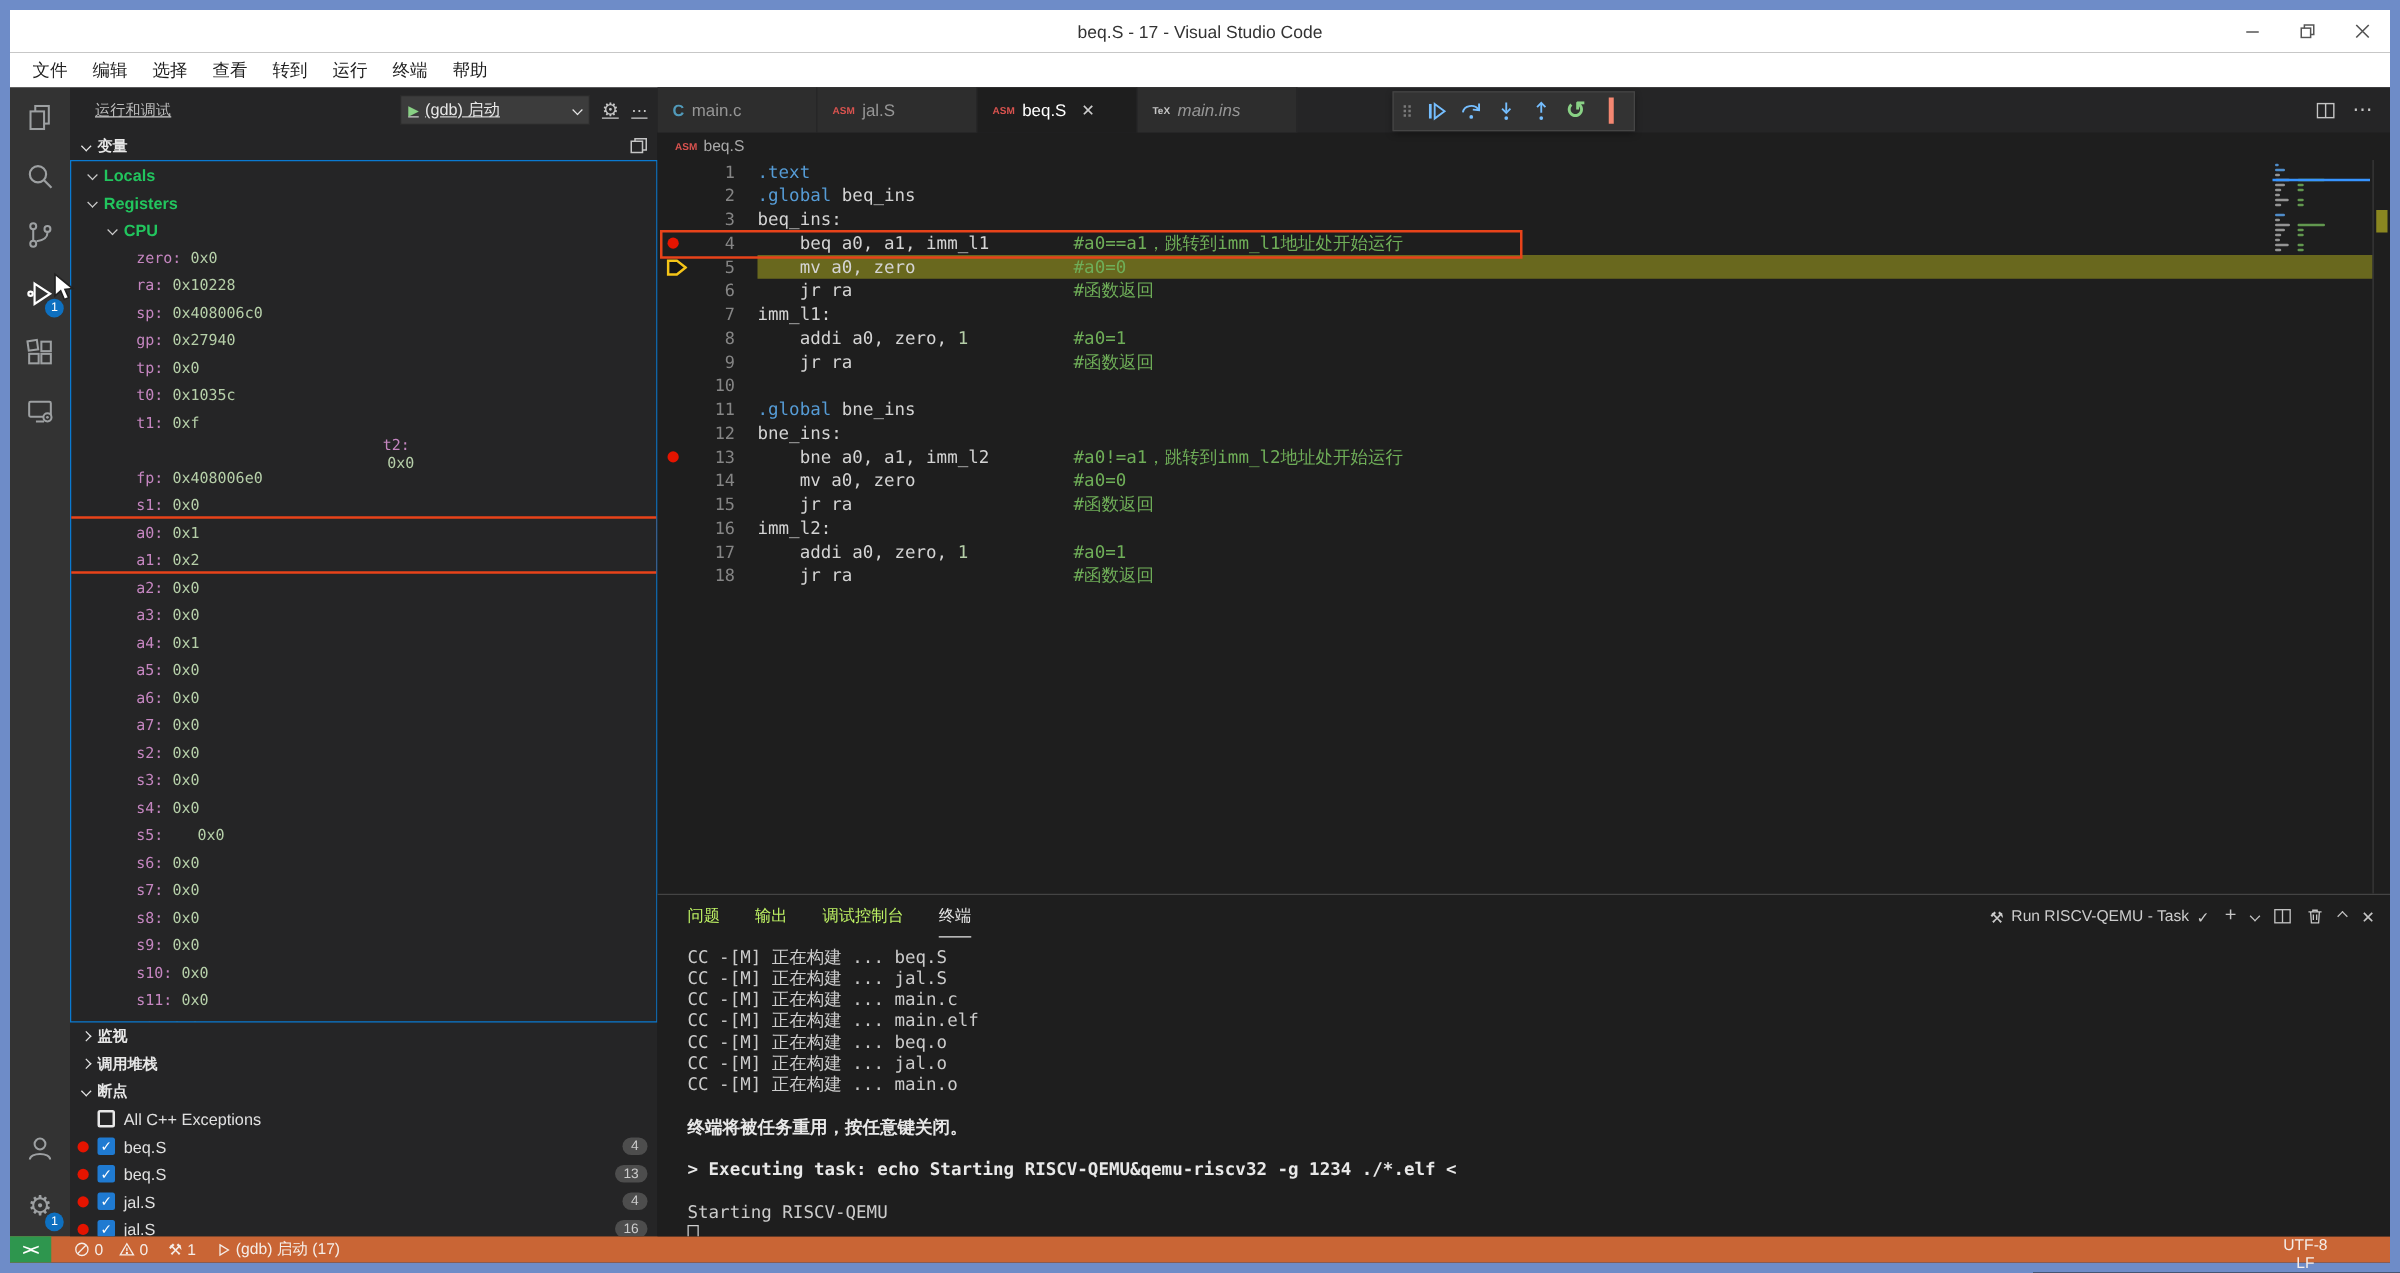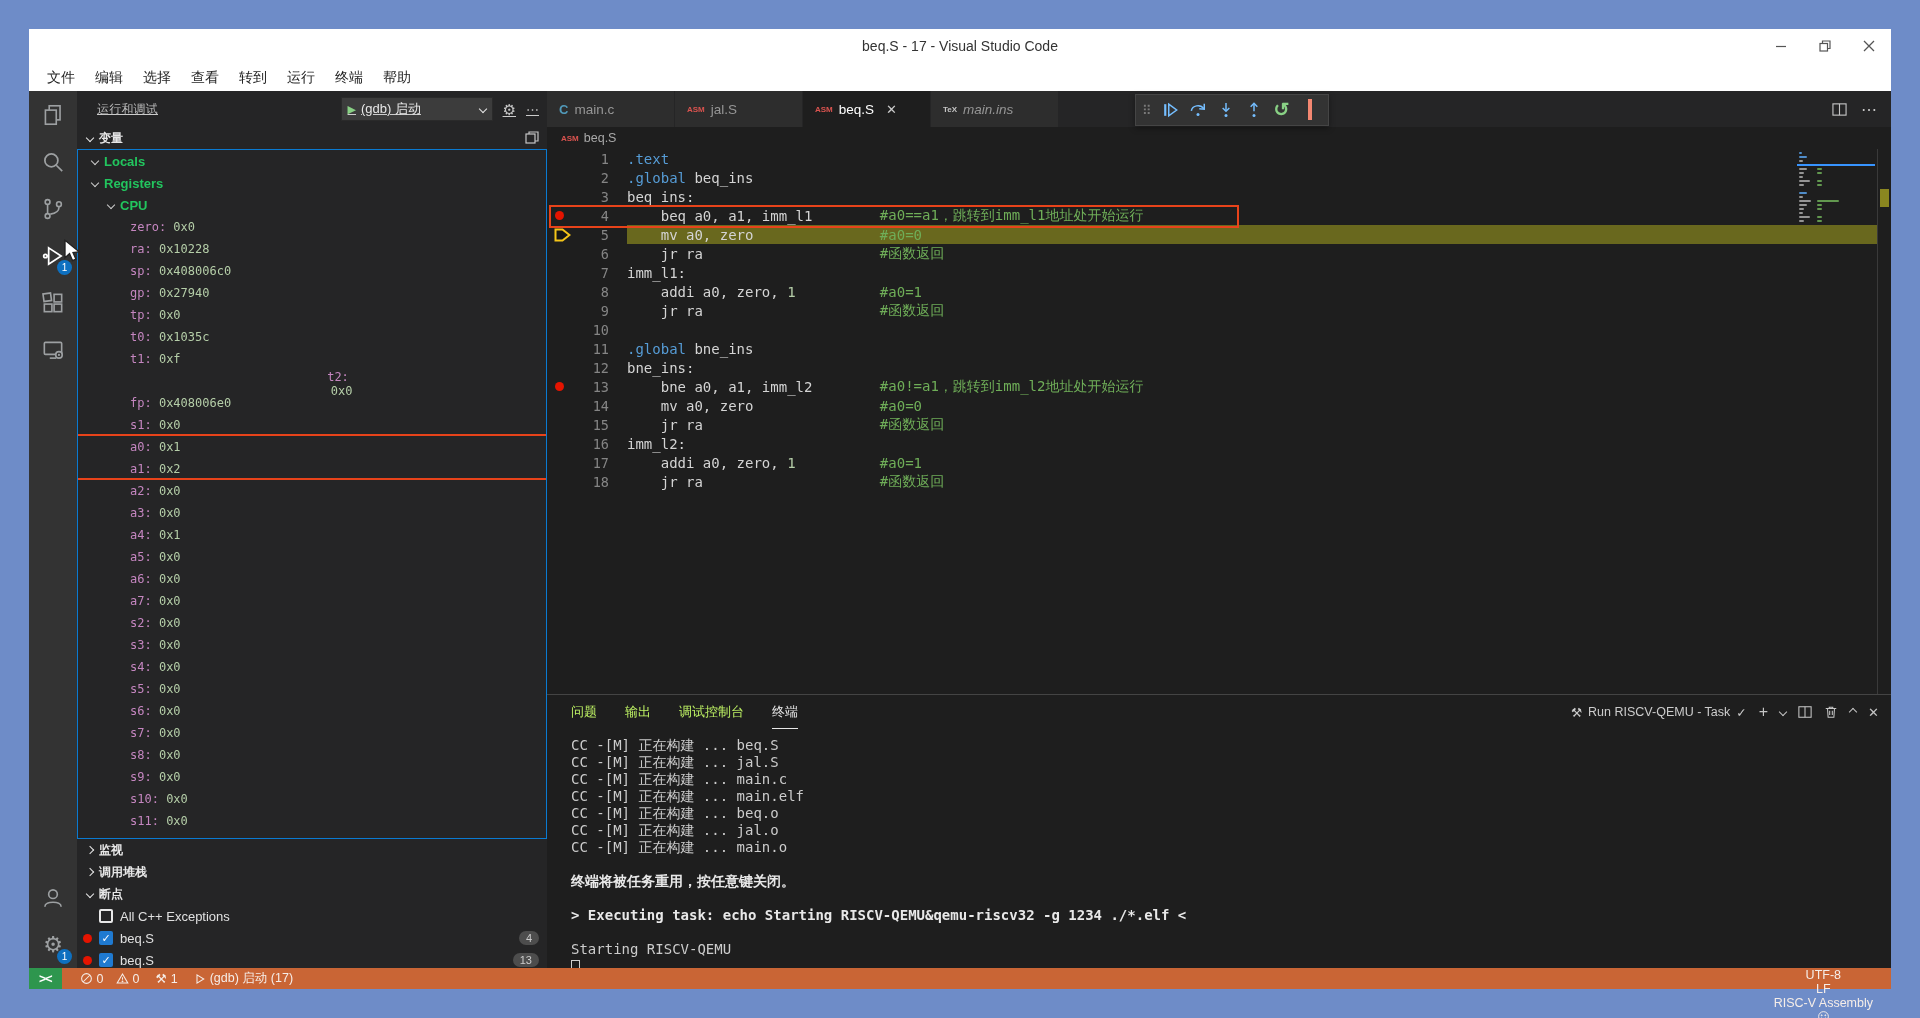--- a/index.html
+++ b/index.html
@@ -5,21 +5,21 @@
   :root{
     --border-blue:#6e8cc8; --titlebar:#ffffff; --dark:#1e1e1e; --side:#252526;
     --activity:#333333; --tab-inactive:#2d2d2d; --focus:#0a7ad1; --ann:#e8431a;
     --bp:#e51400; --status:#c96535; --remote:#2e964e; --curline:#69681e;
     --regname:#c586c0; --regval:#b5cea8; --dir:#569cd6; --comment:#6fae58;
     --codefg:#d4d4d4; --uifg:#cccccc; --blue-ic:#75beff;
   }
   *{margin:0;padding:0;box-sizing:border-box;}
   html,body{width:1920px;height:1018px;overflow:hidden;}
   body{font-family:"Liberation Sans",sans-serif;background:var(--border-blue);}
-  .backdrop{width:1920px;height:1018px;padding:29px;}
+  .backdrop{width:1920px;height:1018px;padding:8px;}
   .window{width:100%;height:100%;display:flex;flex-direction:column;background:var(--dark);position:relative;}
   
   .titlebar{height:34px;background:var(--titlebar);display:flex;align-items:center;position:relative;flex:0 0 auto;}
   .title-text{position:absolute;left:0;right:0;text-align:center;font-size:14px;color:#333;}
   .win-controls{margin-left:auto;display:flex;align-items:center;height:100%;}
   .win-btn{width:44px;height:100%;display:flex;align-items:center;justify-content:center;color:#555;font-size:14px;}
   .menubar{height:28px;background:var(--titlebar);display:flex;align-items:center;padding-left:8px;flex:0 0 auto;}
   .menu-item{padding:0 10px;font-size:14px;color:#1f1f1f;line-height:28px;}
   
   .main{flex:1;display:flex;min-height:0;}
@@ -348,21 +348,21 @@
                 <span class="rval">&nbsp;0x0</span>
               </div>
               <div class="trow reg" style="padding-left: 52px;">
                 <span class="rname">s3:</span>
                 <span class="rval">&nbsp;0x0</span>
               </div>
               <div class="trow reg" style="padding-left: 52px;">
                 <span class="rname">s4:</span>
                 <span class="rval">&nbsp;0x0</span>
               </div>
-              <div class="trow reg" style="padding-left: 52px;">
+              <div class="trow reg" style="padding-left: 52px; gap: 20px;">
                 <span class="rname">s5:</span>
                 <span class="rval">&nbsp;0x0</span>
               </div>
               <div class="trow reg" style="padding-left: 52px;">
                 <span class="rname">s6:</span>
                 <span class="rval">&nbsp;0x0</span>
               </div>
               <div class="trow reg" style="padding-left: 52px;">
                 <span class="rname">s7:</span>
                 <span class="rval">&nbsp;0x0</span>

